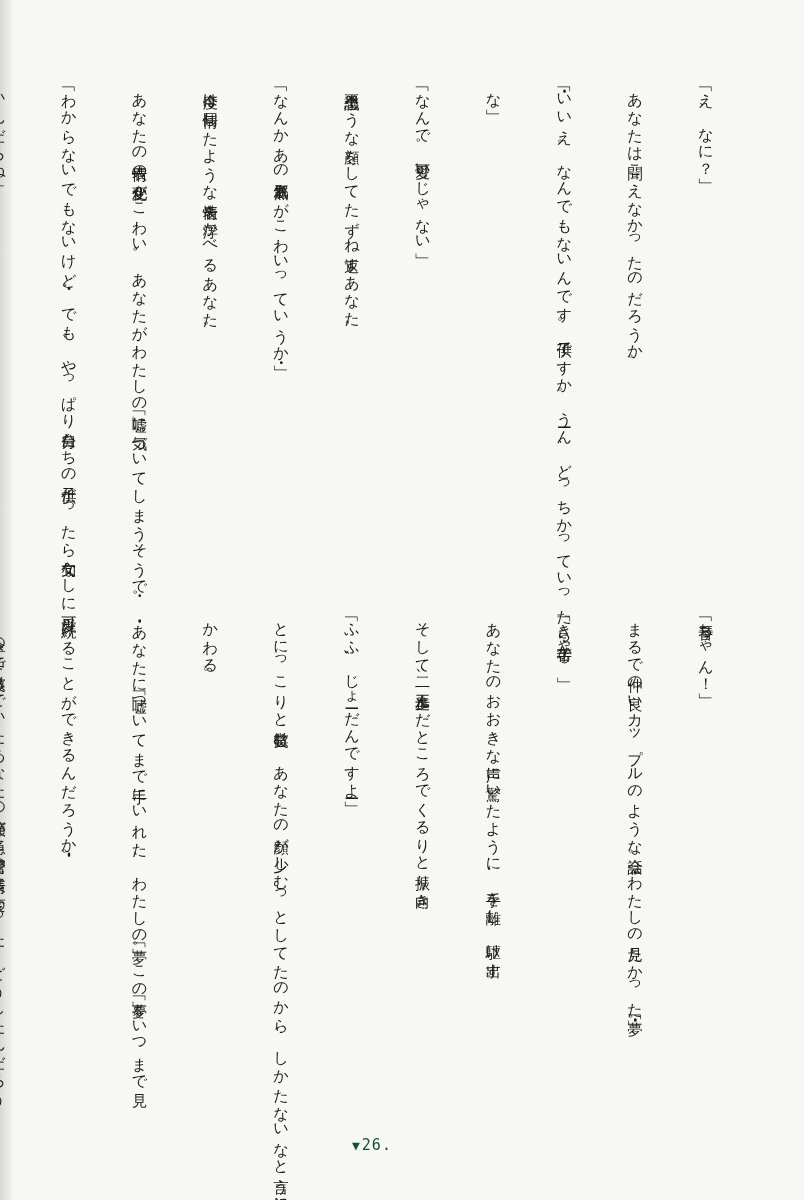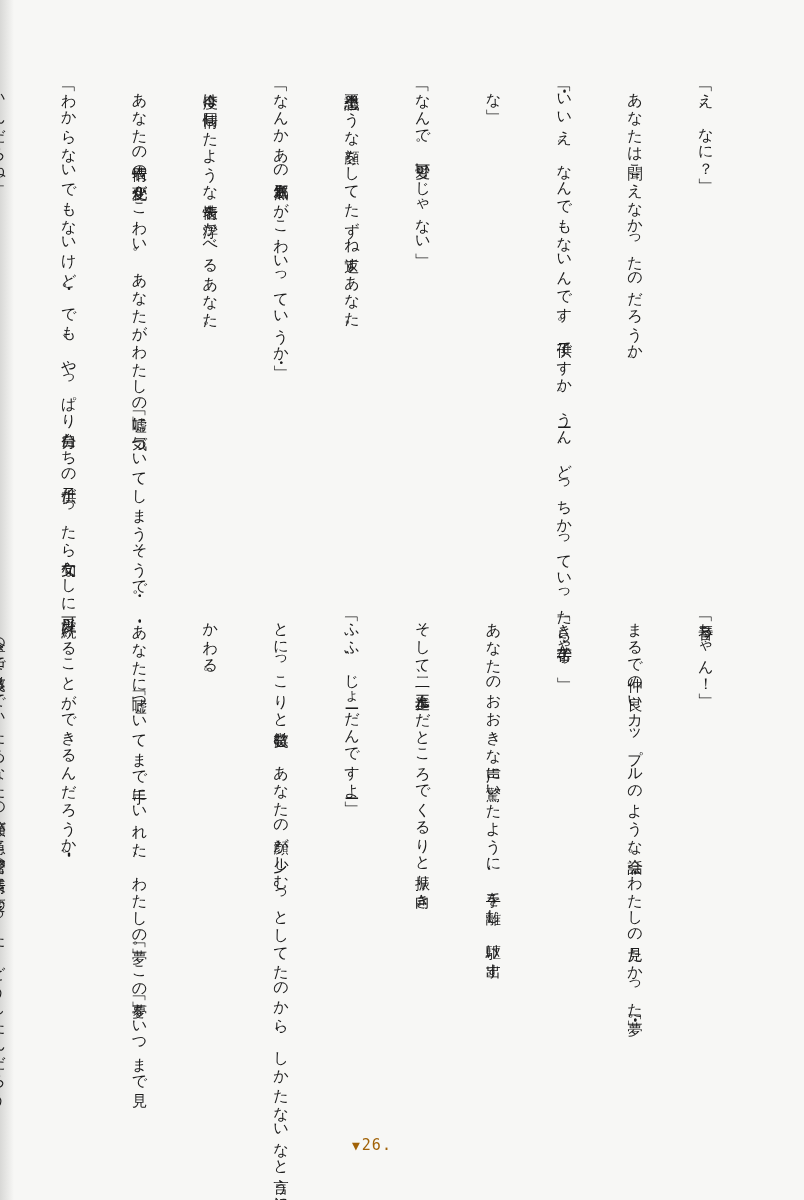--- a/index.html
+++ b/index.html
@@ -30,21 +30,21 @@
     display: block;
     margin: 0;
     padding: 0;
   }
   .col.indent { padding-top: 15px; }
   .page-number {
     position: absolute;
     left: 352px; top: 1136px;
     font-size: 15px;
     font-family: "DejaVu Sans Mono", "Liberation Mono", monospace;
-    color: #a16207;
+    color: #14532d;
     letter-spacing: 1px;
   }
   .page-number .tri { font-size: 13px; margin-right: 1px; }
 </style>
 </head>
 <body>
 
 <div class="scan-shade"></div>
 
 <div class="block block-top">

